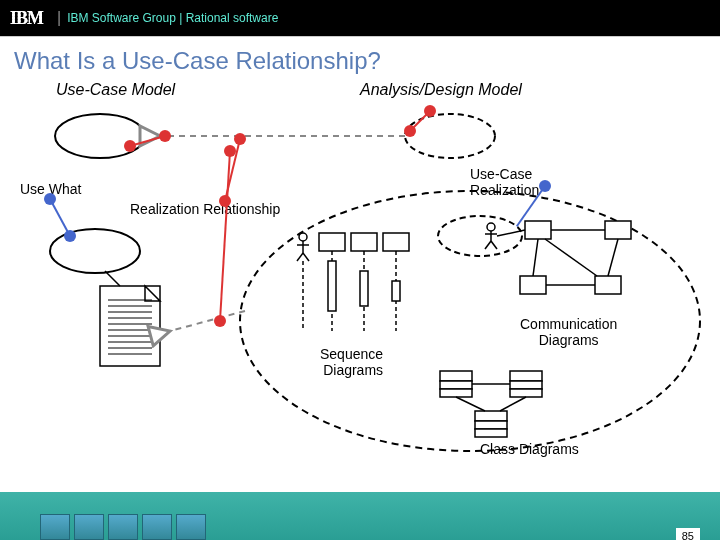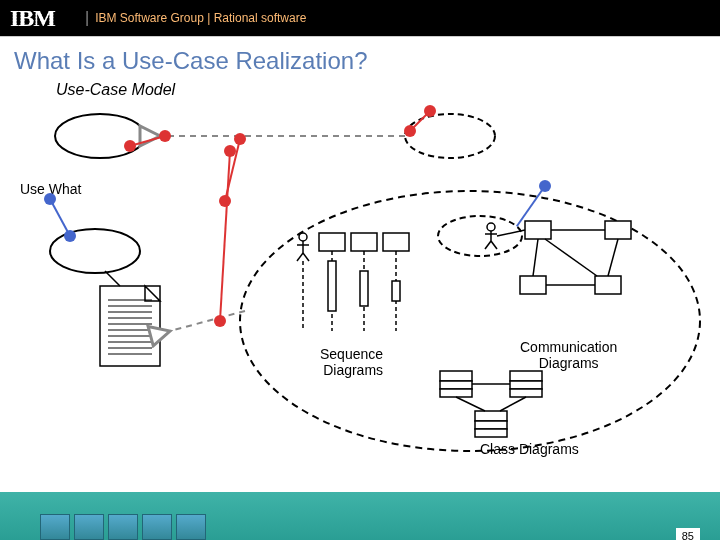--- a/index.html
+++ b/index.html
@@ -1,21 +1,21 @@
 <!DOCTYPE html>
 <html><head>
 <meta charset="utf-8">
 <style>
   * { margin: 0; padding: 0; box-sizing: border-box; }
   body { width: 720px; height: 540px; font-family: Arial, sans-serif; background: #fff; position: relative; overflow: hidden; }
   .header { background: #000; color: #fff; height: 36px; display: flex; align-items: center; padding: 0 10px; }
-  .ibm-logo { font-family: Georgia, serif; font-weight: bold; letter-spacing: -1px; font-size: 24px; margin-right: 24px; display: flex; }
+  .ibm-logo { font-family: Georgia, serif; font-weight: bold; letter-spacing: -1px; font-size: 18px; margin-right: 8px; display: flex; }
   .ibm-logo span { display: inline-block; background: repeating-linear-gradient(to bottom, #fff 0, #fff 1.5px, #000 1.5px, #000 3px); -webkit-background-clip: text; background-clip: text; color: transparent; color: #fff; }
   .header-divider { color: #888; margin: 0 6px; }
-  .header-text { font-size: 12px; color: #fdba74; }
+  .header-text { font-size: 12px; color: #5eead4; }
   .top-rule { border-top: 1px solid #ccc; }
   .title { color: #5a7db5; font-size: 24px; font-weight: normal; padding: 10px 14px 6px; }
   .canvas { position: relative; width: 588px; height: 420px; }
   .lbl { position: absolute; font-size: 14px; color: #000; }
   .lbl.italic { font-style: italic; font-size: 16px; }
   .footer { position: absolute; bottom: 0; left: 0; right: 0; height: 48px; background: linear-gradient(to bottom, #3fb3a8, #2a9e94); }
   .footer .pagenum { position: absolute; right: 20px; bottom: -2px; font-size: 11px; color: #000; background: #fff; padding: 2px 6px 0; }
   .footer-band { position: absolute; bottom: 28px; left: 0; right: 0; height: 8px; background: #fff; }
   svg { position: absolute; top: 0; left: 0; pointer-events: none; }
   .footer-icons { position: absolute; left: 40px; bottom: 0; height: 30px; display: flex; gap: 4px; align-items: flex-end; }
@@ -25,29 +25,32 @@
 <body>
 
 <div class="header">
   <div class="ibm-logo">
       <span>IBM</span>
     </div>
   <span class="header-divider">|</span>
   <span class="header-text">IBM Software Group | Rational software</span>
 </div>
 <div class="top-rule"></div>
-<h1 class="title">What Is a Use-Case Realization?</h1>
+<h1 class="title">What Is a Use-Case Relationship?</h1>
 
 <div class="canvas">
 
   <div class="lbl italic" style="left:56px; top:0px;">Use-Case Model</div>
+  <div class="lbl italic" style="left:360px; top:0px;">Analysis/Design Model</div>
   <div class="lbl" style="left:20px; top:100px;">Use What</div>
+  <div class="lbl" style="left:470px; top:85px;">Use-Case Realization</div>
+  <div class="lbl" style="left:130px; top:120px;">Realization Relationship</div>
   <div class="lbl" style="left:320px; top:265px; text-align:right; white-space:pre-line;">Sequence
 Diagrams</div>
-  <div class="lbl" style="left:520px; top:235px; text-align:center; white-space:pre-line;margin-top:23px;">Communication
+  <div class="lbl" style="left:520px; top:235px; text-align:center; white-space:pre-line;">Communication
 Diagrams</div>
   <div class="lbl" style="left:480px; top:360px;">Class Diagrams</div>
 
   <svg width="720" height="420">
 
     <defs>
       <marker id="dot-red" markerWidth="8" markerHeight="8" refX="4" refY="4">
           <circle cx="4" cy="4" r="3" fill="#d33"></circle>
         </marker>
       <marker id="dot-blue" markerWidth="8" markerHeight="8" refX="4" refY="4">

